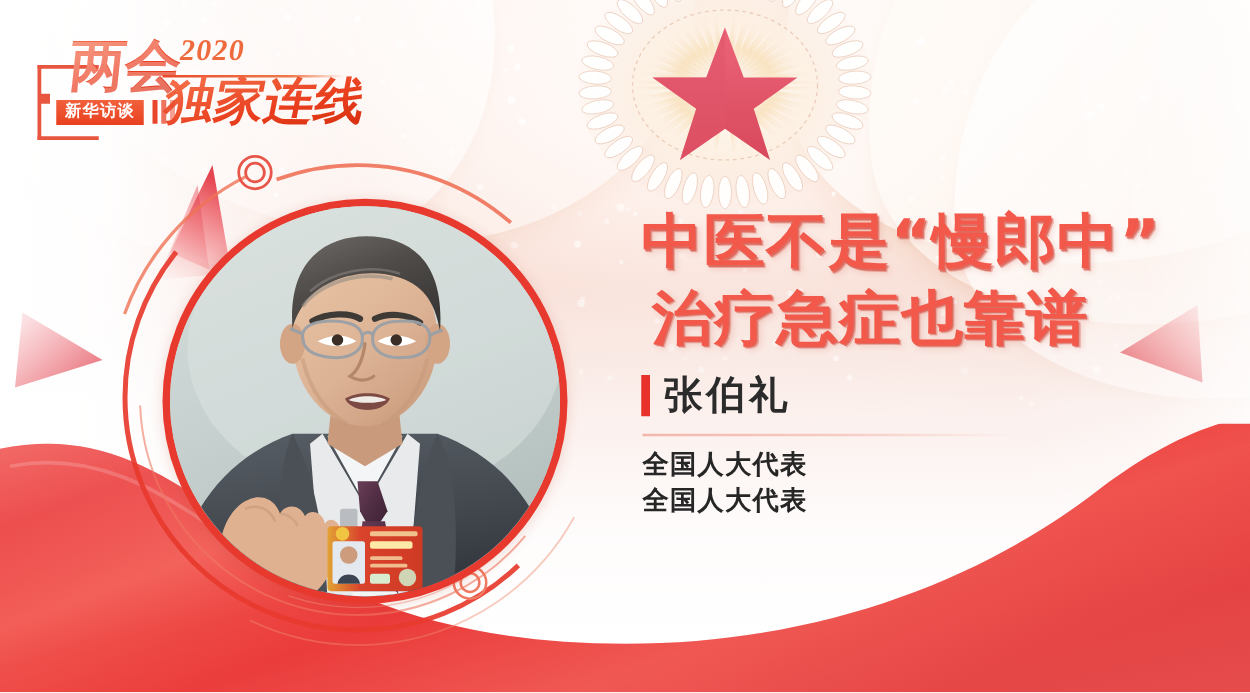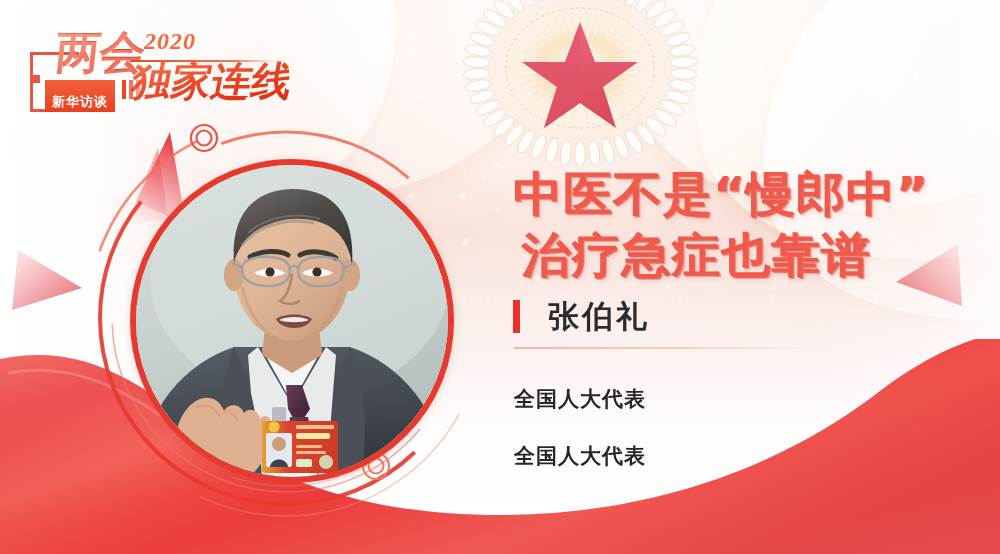--- a/index.html
+++ b/index.html
@@ -181,21 +181,21 @@
     color: #ec4b26;
     background: linear-gradient(165deg, #f5734d 0%, #e93f1e 60%, #d8300f 100%);
     -webkit-background-clip: text;
     background-clip: text;
     -webkit-text-fill-color: transparent;
     transform: skewX(-11deg);
     white-space: nowrap;
   }
   .xinhua-badge {
     position: absolute; left: 19px; top: 62px;
-    padding: 15px 7px 4px 7px;
+    padding: 3px 7px 4px 7px;
     background: linear-gradient(to bottom, #f2603c, #e8401f);
     color: #ffffff;
     font-family: "DejaVu Sans", "Liberation Sans", sans-serif;
     font-weight: 700;
     font-size: 13px;
     letter-spacing: 1px;
     line-height: 1;
     white-space: nowrap;
   }
   .logo-bars { position: absolute; left: 96px; top: 62px; display: flex; gap: 3px; }
@@ -219,21 +219,21 @@
       3px 3px 5px rgba(200,60,45,0.18);
     transform: scaleX(1.04);
     transform-origin: left center;
   }
   .headline .ln { display: block; }
   .headline .ln2 { padding-left: 8px; }
 
   
   .name-row {
     position: absolute; left: 513px; top: 300px;
-    display: flex; align-items: center; gap: 28px;
+    display: flex; align-items: center; gap: 11px;
   }
   .name-bar { width: 7px; height: 33px; background: #e8312a; flex: 0 0 auto; }
   .name-text {
     font-family: "DejaVu Sans", "Liberation Sans", sans-serif;
     font-weight: 700;
     font-size: 31px;
     line-height: 1;
     letter-spacing: 3px;
     color: #2b2b2b;
   }
@@ -244,21 +244,21 @@
   }
   .creds {
     position: absolute; left: 514px; top: 357px;
     font-family: "DejaVu Sans", "Liberation Sans", sans-serif;
     font-weight: 700;
     font-size: 21px;
     line-height: 29px;
     letter-spacing: 1px;
     color: #262626;
   }
-  .creds span { display: block; margin-top: 28px; }
+  .creds span { display: block; }
 </style>
 </head>
 <body>
 
 <div class="poster">
 
   <div class="bg-base"></div>
 
   <div class="wave wave-a"></div>
   <div class="wave wave-b"></div>

